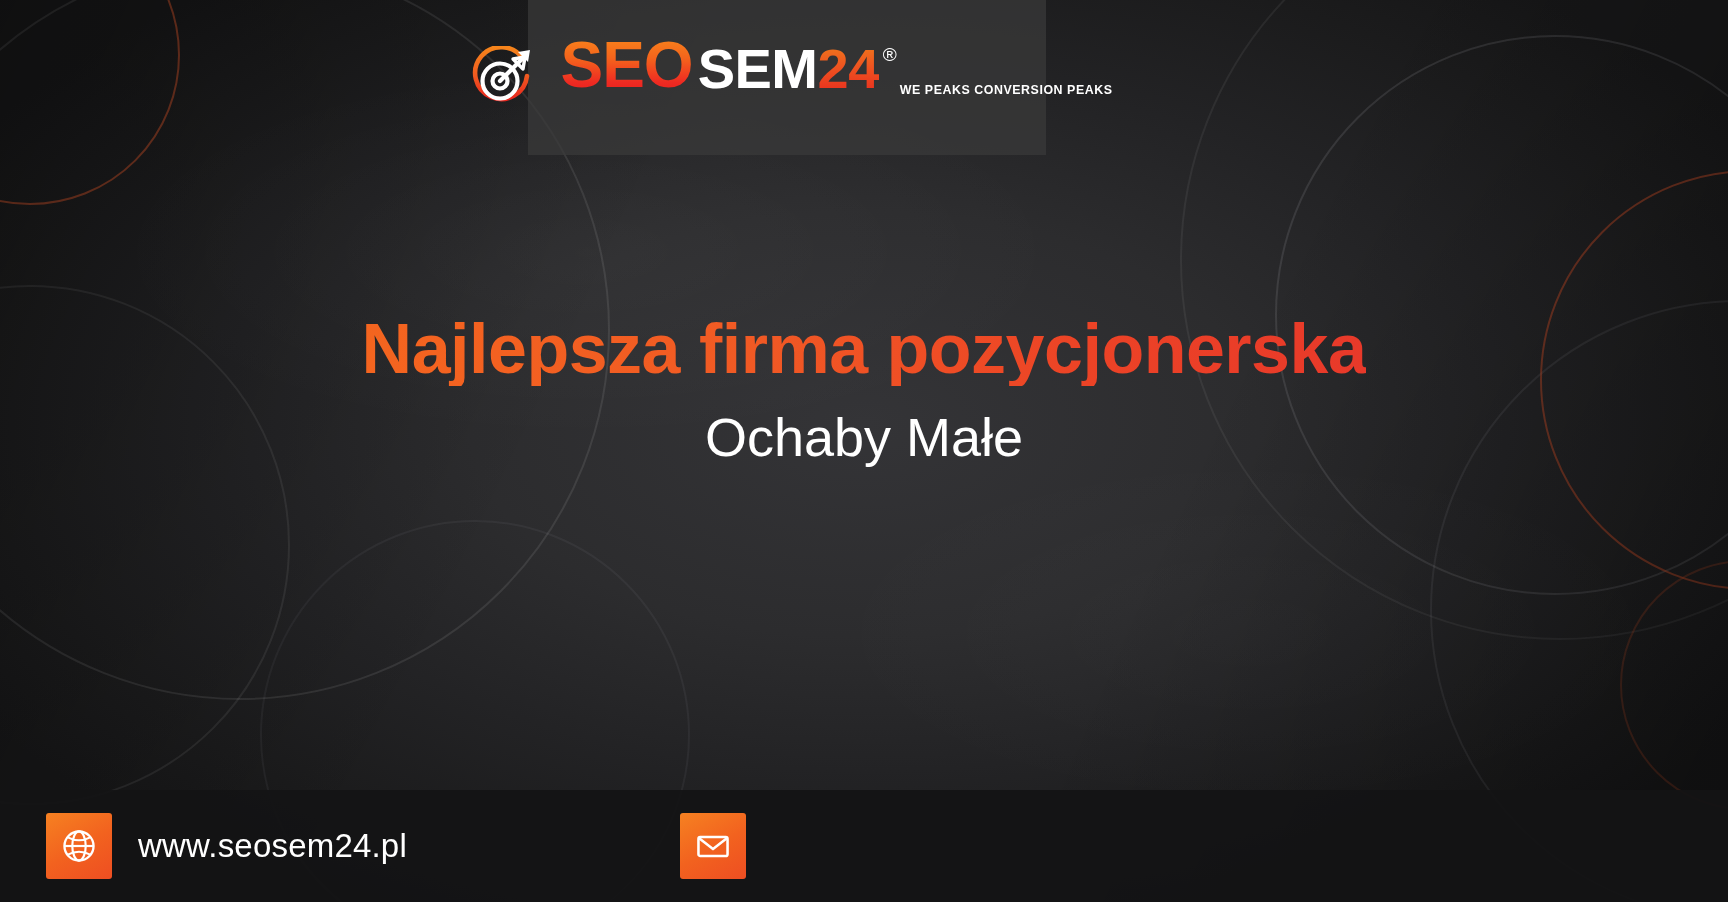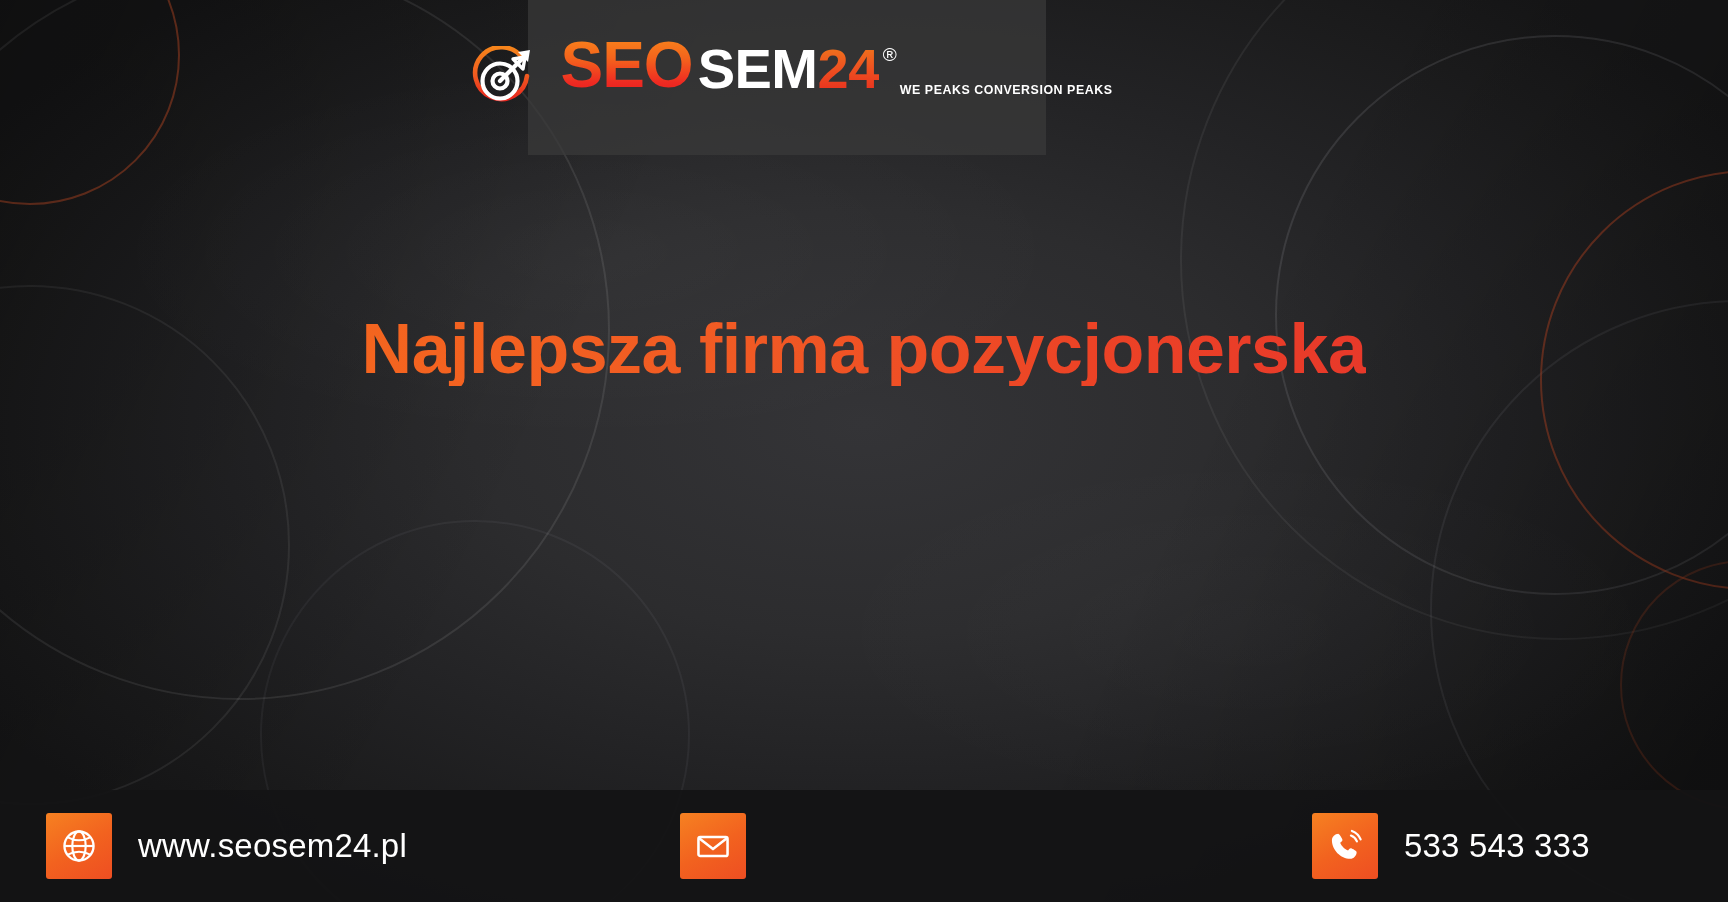--- a/index.html
+++ b/index.html
@@ -158,20 +158,21 @@
           <span class="logo-tag">WE PEAKS CONVERSION PEAKS</span>
         </div>
       </div>
     </div>
 
   </div>
 </div>
 
 <div class="hero">
   <h1 class="headline">Najlepsza firma pozycjonerska</h1>
+  <h2 class="subhead">Ochaby Małe</h2>
 </div>
 
 <div class="footer">
 
   <div class="fitem fitem-1">
     <span class="ficon">
       <svg viewBox="0 0 44 44" width="40" height="40" aria-hidden="true">
         <circle cx="22" cy="22" r="16" fill="none" stroke="#ffffff" stroke-width="2.6"></circle>
         <ellipse cx="22" cy="22" rx="7.4" ry="16" fill="none" stroke="#ffffff" stroke-width="2.4"></ellipse>
         <line x1="6" y1="22" x2="38" y2="22" stroke="#ffffff" stroke-width="2.4"></line>
@@ -184,24 +185,14 @@
 
   <div class="fitem fitem-2">
     <span class="ficon">
       <svg viewBox="0 0 44 44" width="40" height="40" aria-hidden="true">
         <rect x="6" y="12" width="32" height="21" rx="2" fill="none" stroke="#ffffff" stroke-width="2.8"></rect>
         <path d="M6.8 13.6 L22 25.4 L37.2 13.6" fill="none" stroke="#ffffff" stroke-width="2.8" stroke-linejoin="round"></path>
       </svg>
     </span>
   </div>
 
-  <div class="fitem fitem-3">
-    <span class="ficon">
-      <svg viewBox="0 0 44 44" width="40" height="40" aria-hidden="true">
-        <path d="M14.8 8.5 C11 8.5 7.6 12 7.6 15.6 c0 10.6 9.6 20.4 20.2 20.4 3.6 0 7-3.4 7-7.2 0-1.4-4.6-3.6-6-4.2 -1.3-.5-2.6 1.1-3.4 2.4 -3.4-1.3-7.4-5.3-8.7-8.7 1.3-.8 2.9-2.1 2.4-3.4 -.6-1.4-2.9-6-4.3-6 Z" fill="#ffffff"></path>
-        <path d="M28.5 10.5 a11 11 0 0 1 6.6 6.4" fill="none" stroke="#ffffff" stroke-width="2.4" stroke-linecap="round"></path>
-        <path d="M29.6 5.4 a16.4 16.4 0 0 1 9.6 9.4" fill="none" stroke="#ffffff" stroke-width="2.4" stroke-linecap="round"></path>
-      </svg>
-    </span>
-    <span class="ftext">533 543 333</span>
-  </div>
 
 </div>
 
 </body></html>

